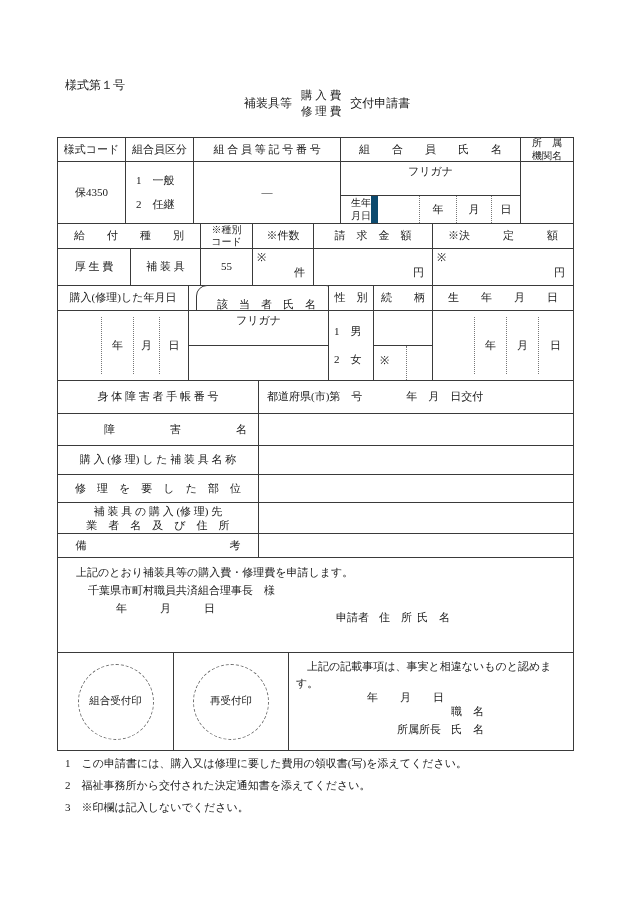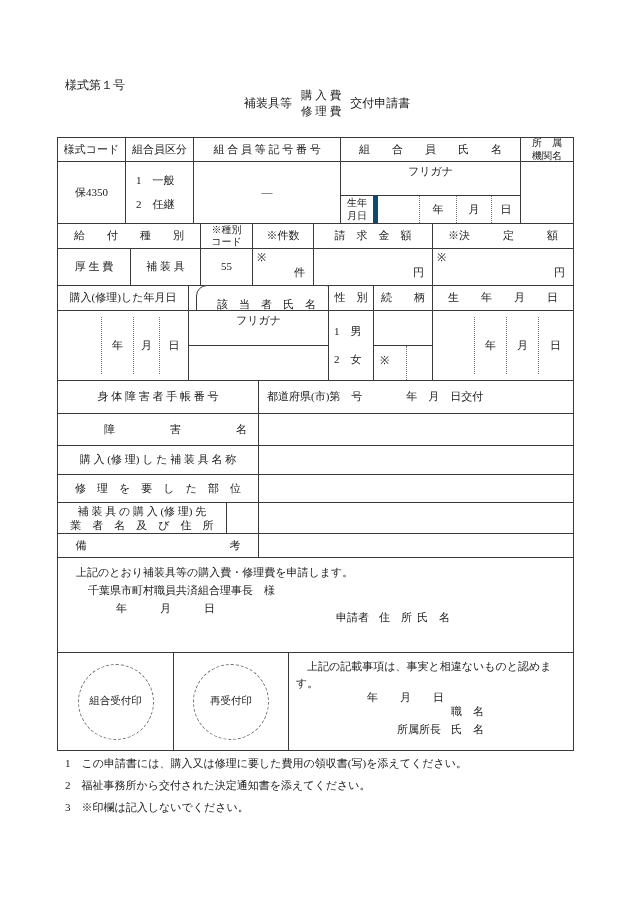--- a/index.html
+++ b/index.html
@@ -48,21 +48,21 @@
   </div>
 
   <div class="cell cc ws" style="left:57px;top:161px;width:69px;height:63px;">保4350</div>
   <div class="cell nums" style="left:125px;top:161px;width:69px;height:63px;">
     <span class="ws">1　一般</span>
     <span class="ws">2　任継</span>
   </div>
   <div class="cell cc ws" style="left:193px;top:161px;width:148px;height:63px;">―</div>
   <div class="cell tl ws" style="left:340px;top:161px;width:181px;height:35px;">フリガナ</div>
   <div class="cell" style="left:340px;top:195px;width:181px;height:29px;">
-    <div class="abs colc f10" style="left:0;top:0;width:37px;height:27px;border-right:5px solid #0c4a6e;">
+    <div class="abs colc f10" style="left:0;top:0;width:37px;height:27px;border-right:7px solid #0c4a6e;align-items:flex-end;">
       <span class="ws">生年</span>
       <span class="ws">月日</span>
     </div>
     <div class="dotseg ws" style="left:78px;top:0;width:37px;height:27px;">年</div>
     <div class="dotseg ws" style="left:115px;top:0;width:35px;height:27px;">月</div>
     <div class="dotseg ws" style="left:150px;top:0;width:29px;height:27px;">日</div>
   </div>
   <div class="cell" style="left:520px;top:161px;width:54px;height:63px;"></div>
 
   <div class="cell cc ws" style="left:57px;top:223px;width:144px;height:26px;">給　　付　　種　　別</div>
@@ -122,21 +122,21 @@
 
   <div class="cell cc ws" style="left:57px;top:413px;width:202px;height:33px;padding-left:35px;">障　　　　　害　　　　　名</div>
   <div class="cell" style="left:258px;top:413px;width:316px;height:33px;"></div>
 
   <div class="cell cc ws" style="left:57px;top:445px;width:202px;height:30px;">購 入 (修 理) し た 補 装 具 名 称</div>
   <div class="cell" style="left:258px;top:445px;width:316px;height:30px;"></div>
 
   <div class="cell cc ws" style="left:57px;top:474px;width:202px;height:29px;">修　理　を　要　し　た　部　位</div>
   <div class="cell" style="left:258px;top:474px;width:316px;height:29px;"></div>
 
-  <div class="cell colc" style="left:57px;top:502px;width:170px;height:32px;line-height:1.3;">
+  <div class="cell colc" style="left:57px;top:502px;width:202px;height:32px;line-height:1.3;">
     <span class="ws">補 装 具 の 購 入 (修 理) 先</span>
     <span class="ws">業　者　名　及　び　住　所</span>
   </div>
   <div class="cell" style="left:258px;top:502px;width:316px;height:32px;"></div>
 
   <div class="cell cc ws" style="left:57px;top:533px;width:202px;height:25px;">備　　　　　　　　　　　　　考</div>
   <div class="cell" style="left:258px;top:533px;width:316px;height:25px;"></div>
 
   <div class="cell" style="left:57px;top:557px;width:517px;height:96px;">
     <div class="abs ws" style="left:18px;top:8px;">上記のとおり補装具等の購入費・修理費を申請します。</div>

